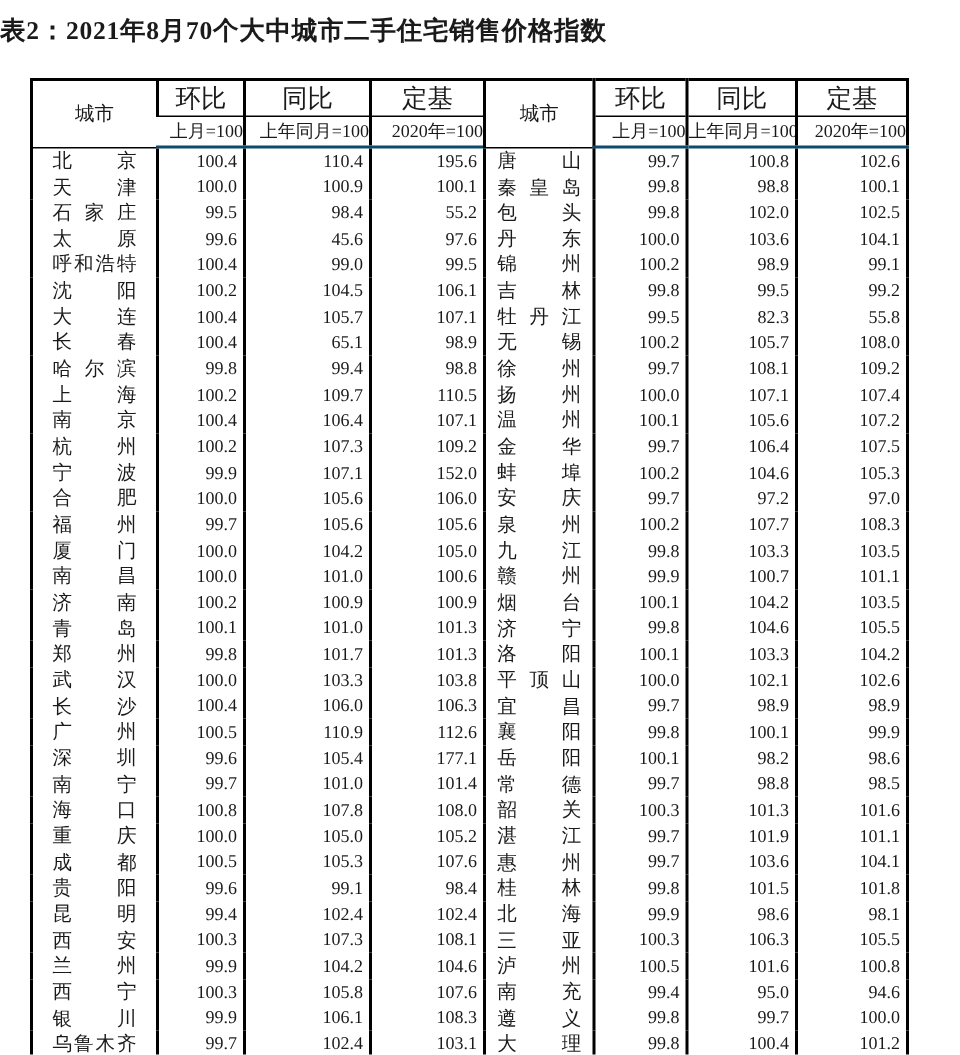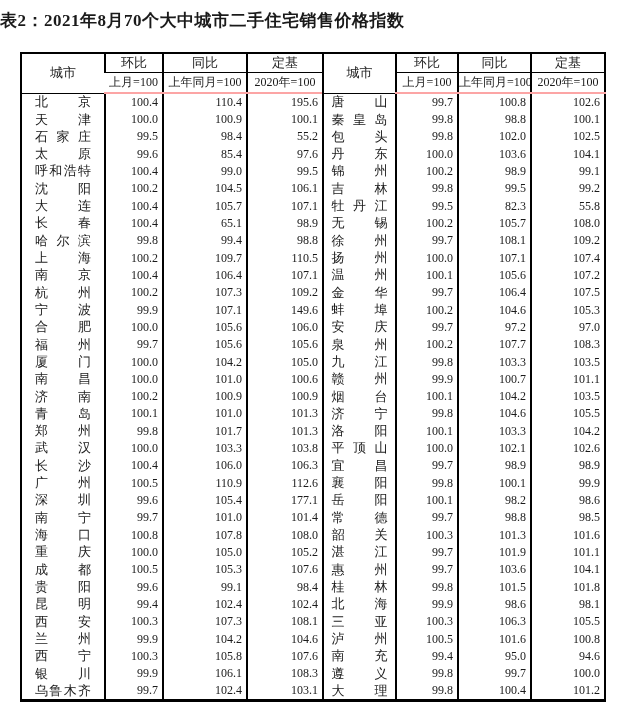--- a/index.html
+++ b/index.html
@@ -25,23 +25,23 @@
     border-bottom:3px solid #000;
   }
   th,td{
     border-left:2px solid #000;
     padding:0;
     font-weight:normal;
     overflow:hidden;
     white-space:nowrap;
   }
   th:first-child,td:first-child{border-left:none;}
-  thead th{font-size:13px;text-align:center;}
+  thead th{font-size:17px;text-align:center;}
   thead tr.r1 th{height:18px;border-bottom:1px solid #000;}
-  thead tr.r2 th{height:19px;border-bottom:2px solid #fca5a5;font-size:12px;}
+  thead tr.r2 th{height:19px;border-bottom:2px solid #0c4a6e;font-size:12px;text-align:right;}
   thead th.cityhead{border-bottom:2px solid #000;font-size:13px;}
   tbody td{height:16.6px;line-height:16.6px;font-size:12px;}
   td.num{text-align:right;padding-right:4px;font-family:"Liberation Serif","DejaVu Serif",serif;}
   td.city{text-align:center;font-size:13px;}
   .cityname{
     display:inline-flex;
     justify-content:space-between;
     width:56px;
     vertical-align:middle;
   }
@@ -134,21 +134,21 @@
           <td class="num">99.8</td>
           <td class="num">102.0</td>
           <td class="num">102.5</td>
         </tr>
         <tr>
           <td class="city"><span class="cityname">
               <span>太</span>
               <span>原</span>
             </span></td>
           <td class="num">99.6</td>
-          <td class="num">85.4</td>
+          <td class="num">45.6</td>
           <td class="num">97.6</td>
           <td class="city"><span class="cityname">
               <span>丹</span>
               <span>东</span>
             </span></td>
           <td class="num">100.0</td>
           <td class="num">103.6</td>
           <td class="num">104.1</td>
         </tr>
         <tr>
@@ -283,21 +283,21 @@
           <td class="num">106.4</td>
           <td class="num">107.5</td>
         </tr>
         <tr>
           <td class="city"><span class="cityname">
               <span>宁</span>
               <span>波</span>
             </span></td>
           <td class="num">99.9</td>
           <td class="num">107.1</td>
-          <td class="num">149.6</td>
+          <td class="num">152.0</td>
           <td class="city"><span class="cityname">
               <span>蚌</span>
               <span>埠</span>
             </span></td>
           <td class="num">100.2</td>
           <td class="num">104.6</td>
           <td class="num">105.3</td>
         </tr>
         <tr>
           <td class="city"><span class="cityname">

